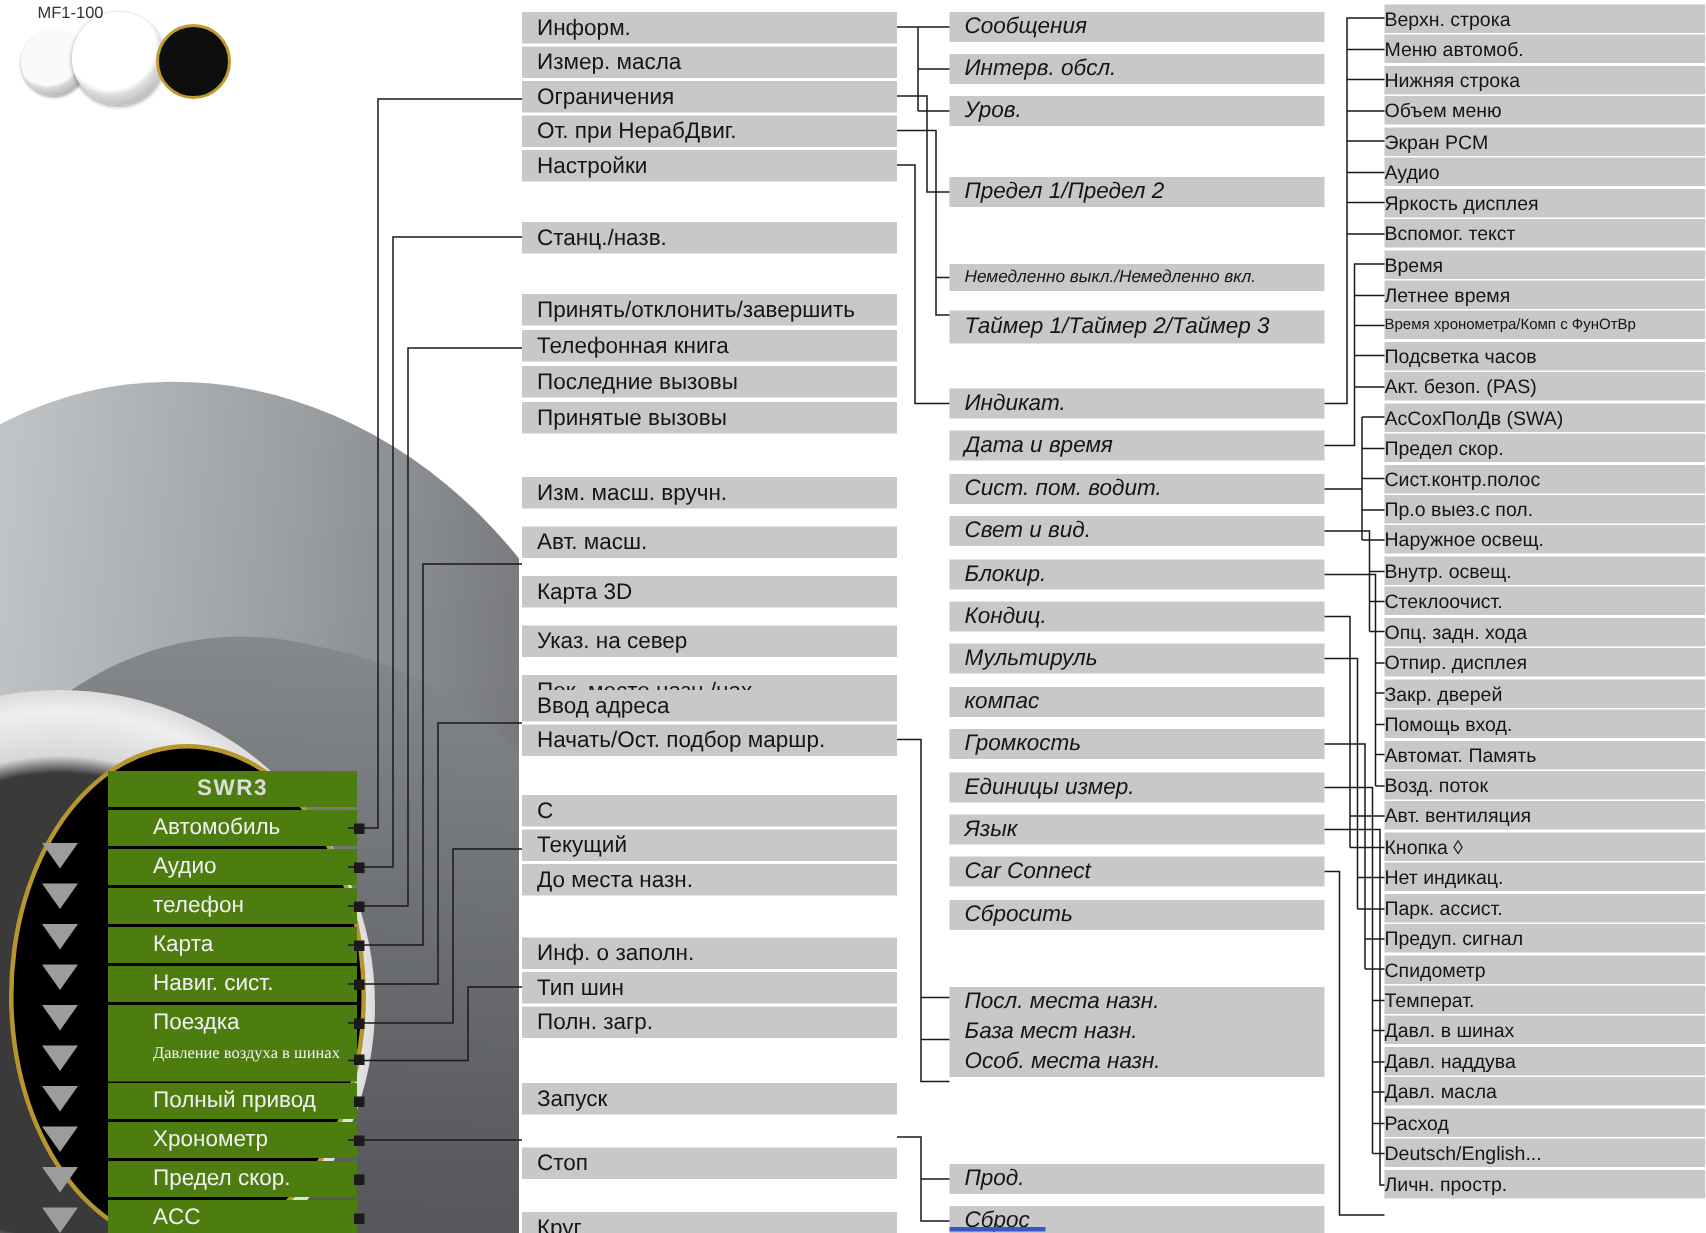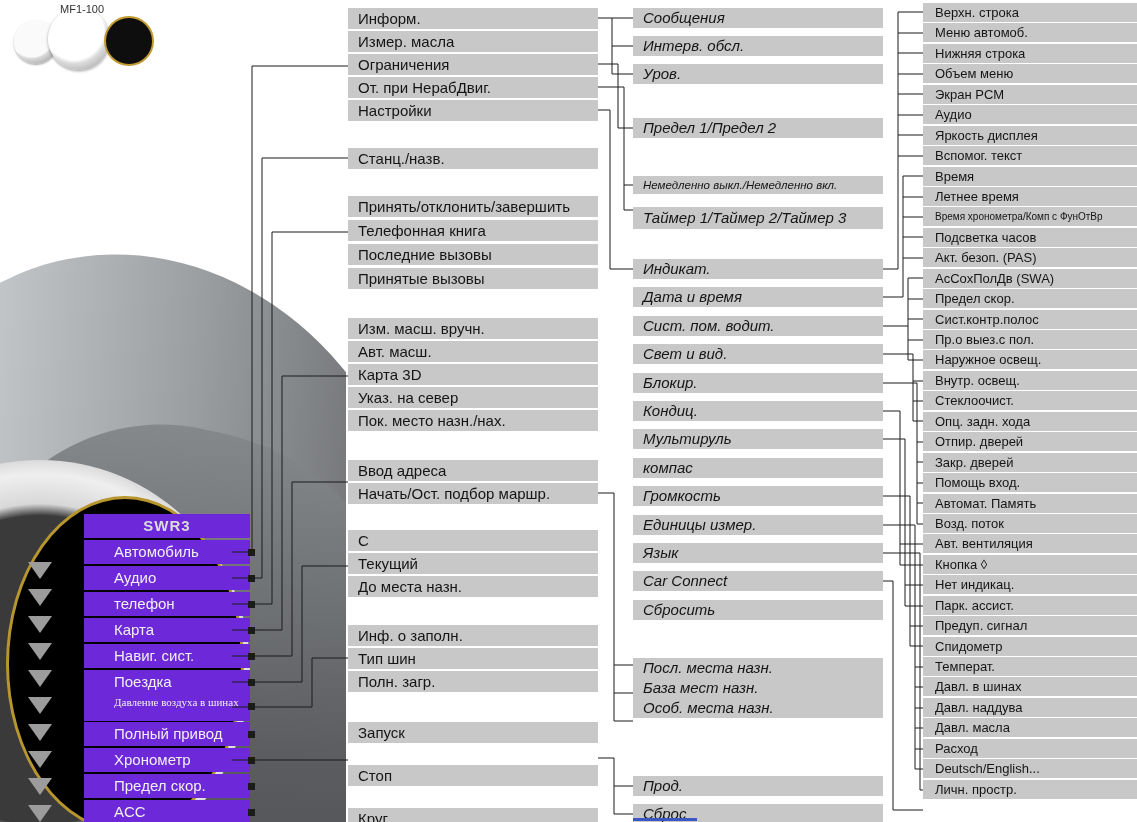--- a/index.html
+++ b/index.html
@@ -13,49 +13,49 @@
     transform:rotate(-20deg);
     background:linear-gradient(115deg,#cfd2d5 20%,#9b9ea1 55%,#6f7174 80%);}
   .photo-panel{position:absolute;left:-60px;top:430px;width:480px;height:520px;
     border-radius:45% 55% 50% 50%;transform:rotate(12deg);
     background:linear-gradient(170deg,#8a8d90,#5b5d60 60%,#47494c);}
   .gauge-ring{position:absolute;left:-170px;top:460px;width:420px;height:420px;border-radius:50%;
     background:radial-gradient(circle,#3a3a3a 52%,#d8d8d8 56%,#efefef 66%,#9a9a9a 86%,#777 100%);}
   .gauge-face{position:absolute;left:6px;top:496px;width:238px;height:336px;border-radius:50%;
     background:#000;border:3px solid #b8962e;box-sizing:border-box;}
   
-  .crow{position:absolute;left:84px;width:166px;height:24px;background:#6d28d9;color:#f0f0f0;
+  .crow{position:absolute;left:72px;width:166px;height:24px;background:#4d7c0f;color:#f0f0f0;
     font-size:15px;line-height:24px;padding-left:30px;box-sizing:border-box;white-space:nowrap;z-index:6;}
   .crow.knob::after{content:"";position:absolute;right:-5px;top:9px;width:7px;height:7px;background:#1b1b1b;}
   .crow.title{text-align:center;padding-left:0;color:#dcdcdc;font-weight:bold;letter-spacing:1px;}
   .crow.two{font-size:11px;line-height:12px;padding-top:2px;height:27px;font-family:Liberation Serif, serif;}
   
   .tri{position:absolute;left:28px;width:0;height:0;z-index:3;
     border-left:12px solid transparent;border-right:12px solid transparent;border-top:17px solid #9c9c9c;}
   
-  .model-label{position:absolute;left:25px;top:3px;font-size:11px;color:#333;z-index:10;margin-left:35px;}
+  .model-label{position:absolute;left:25px;top:3px;font-size:11px;color:#333;z-index:10;}
   .thumb{position:absolute;left:0;top:0;width:180px;height:80px;z-index:9;}
   .tg{position:absolute;border-radius:50%;}
   .tg.a{left:14px;top:20px;width:44px;height:44px;
     background:radial-gradient(circle at 40% 35%,#fafafa 0 55%,#d9d9d9 60%,#9e9e9e 86%,#8a8a8a);box-shadow:0 1px 2px rgba(0,0,0,.35);}
   .tg.b{left:48px;top:8px;width:62px;height:62px;z-index:2;
     background:radial-gradient(circle at 42% 36%,#ffffff 0 55%,#dcdcdc 62%,#a2a2a2 88%,#8a8a8a);box-shadow:0 1px 3px rgba(0,0,0,.4);}
   .tg.c{left:104px;top:16px;width:50px;height:50px;background:#0e0e0e;border:2px solid #c09a33;box-sizing:border-box;z-index:3;}
   
   .grp{position:absolute;display:flex;flex-direction:column;z-index:4;}
   .c2{left:348px;width:250px;}
   .c3{left:633px;width:250px;}
   .box{background:#c8c8c8;color:#151515;font-size:15px;height:21px;line-height:21px;
     padding-left:10px;white-space:nowrap;overflow:hidden;}
   .c3 .box{height:20px;line-height:20px;font-style:italic;}
   .c3 .box.sm{height:18px;line-height:18px;font-size:11.5px;}
   .c3 .box.tmr{height:22px;line-height:22px;}
   .c4{left:923px;top:3px;width:214px;gap:1.45px;}
   .box4{background:#c8c8c8;color:#151515;font-size:13px;height:19px;line-height:19px;
-    padding-left:12px;white-space:nowrap;overflow:hidden;}
+    padding-left:0;white-space:nowrap;overflow:hidden;}
   .box4.sm{font-size:10px;}
   .blue-underline{position:absolute;left:633px;top:818px;width:64px;height:3px;background:#3a57c4;z-index:5;}
   
   .lines{position:absolute;left:0;top:0;z-index:8;pointer-events:none;}
 </style>
 </head>
 <body>
 
 <div class="model-label">MF1-100</div>
 <div class="thumb">
@@ -104,21 +104,21 @@
 </div>
 <div class="grp c2" style="top:148px">
   <div class="box">Станц./назв.</div>
 </div>
 <div class="grp c2" style="top:196px;gap:3px">
   <div class="box">Принять/отклонить/завершить</div>
   <div class="box">Телефонная книга</div>
   <div class="box">Последние вызовы</div>
   <div class="box">Принятые вызовы</div>
 </div>
-<div class="grp c2" style="top:318px;gap:2px">
+<div class="grp c2" style="top:318px;gap:12px">
   <div class="box">Изм. масш. вручн.</div>
   <div class="box">Авт. масш.</div>
   <div class="box">Карта 3D</div>
   <div class="box">Указ. на север</div>
   <div class="box">Пок. место назн./нах.</div>
 </div>
 <div class="grp c2" style="top:460px;gap:2px">
   <div class="box">Ввод адреса</div>
   <div class="box">Начать/Ост. подбор маршр.</div>
 </div>
@@ -192,21 +192,21 @@
   <div class="box4">Подсветка часов</div>
   <div class="box4">Акт. безоп. (PAS)</div>
   <div class="box4">АсСохПолДв (SWA)</div>
   <div class="box4">Предел скор.</div>
   <div class="box4">Сист.контр.полос</div>
   <div class="box4">Пр.о выез.с пол.</div>
   <div class="box4">Наружное освещ.</div>
   <div class="box4">Внутр. освещ.</div>
   <div class="box4">Стеклоочист.</div>
   <div class="box4">Опц. задн. хода</div>
-  <div class="box4">Отпир. дверей</div>
+  <div class="box4">Отпир. дисплея</div>
   <div class="box4">Закр. дверей</div>
   <div class="box4">Помощь вход.</div>
   <div class="box4">Автомат. Память</div>
   <div class="box4">Возд. поток</div>
   <div class="box4">Авт. вентиляция</div>
   <div class="box4">Кнопка ◊</div>
   <div class="box4">Нет индикац.</div>
   <div class="box4">Парк. ассист.</div>
   <div class="box4">Предуп. сигнал</div>
   <div class="box4">Спидометр</div>

